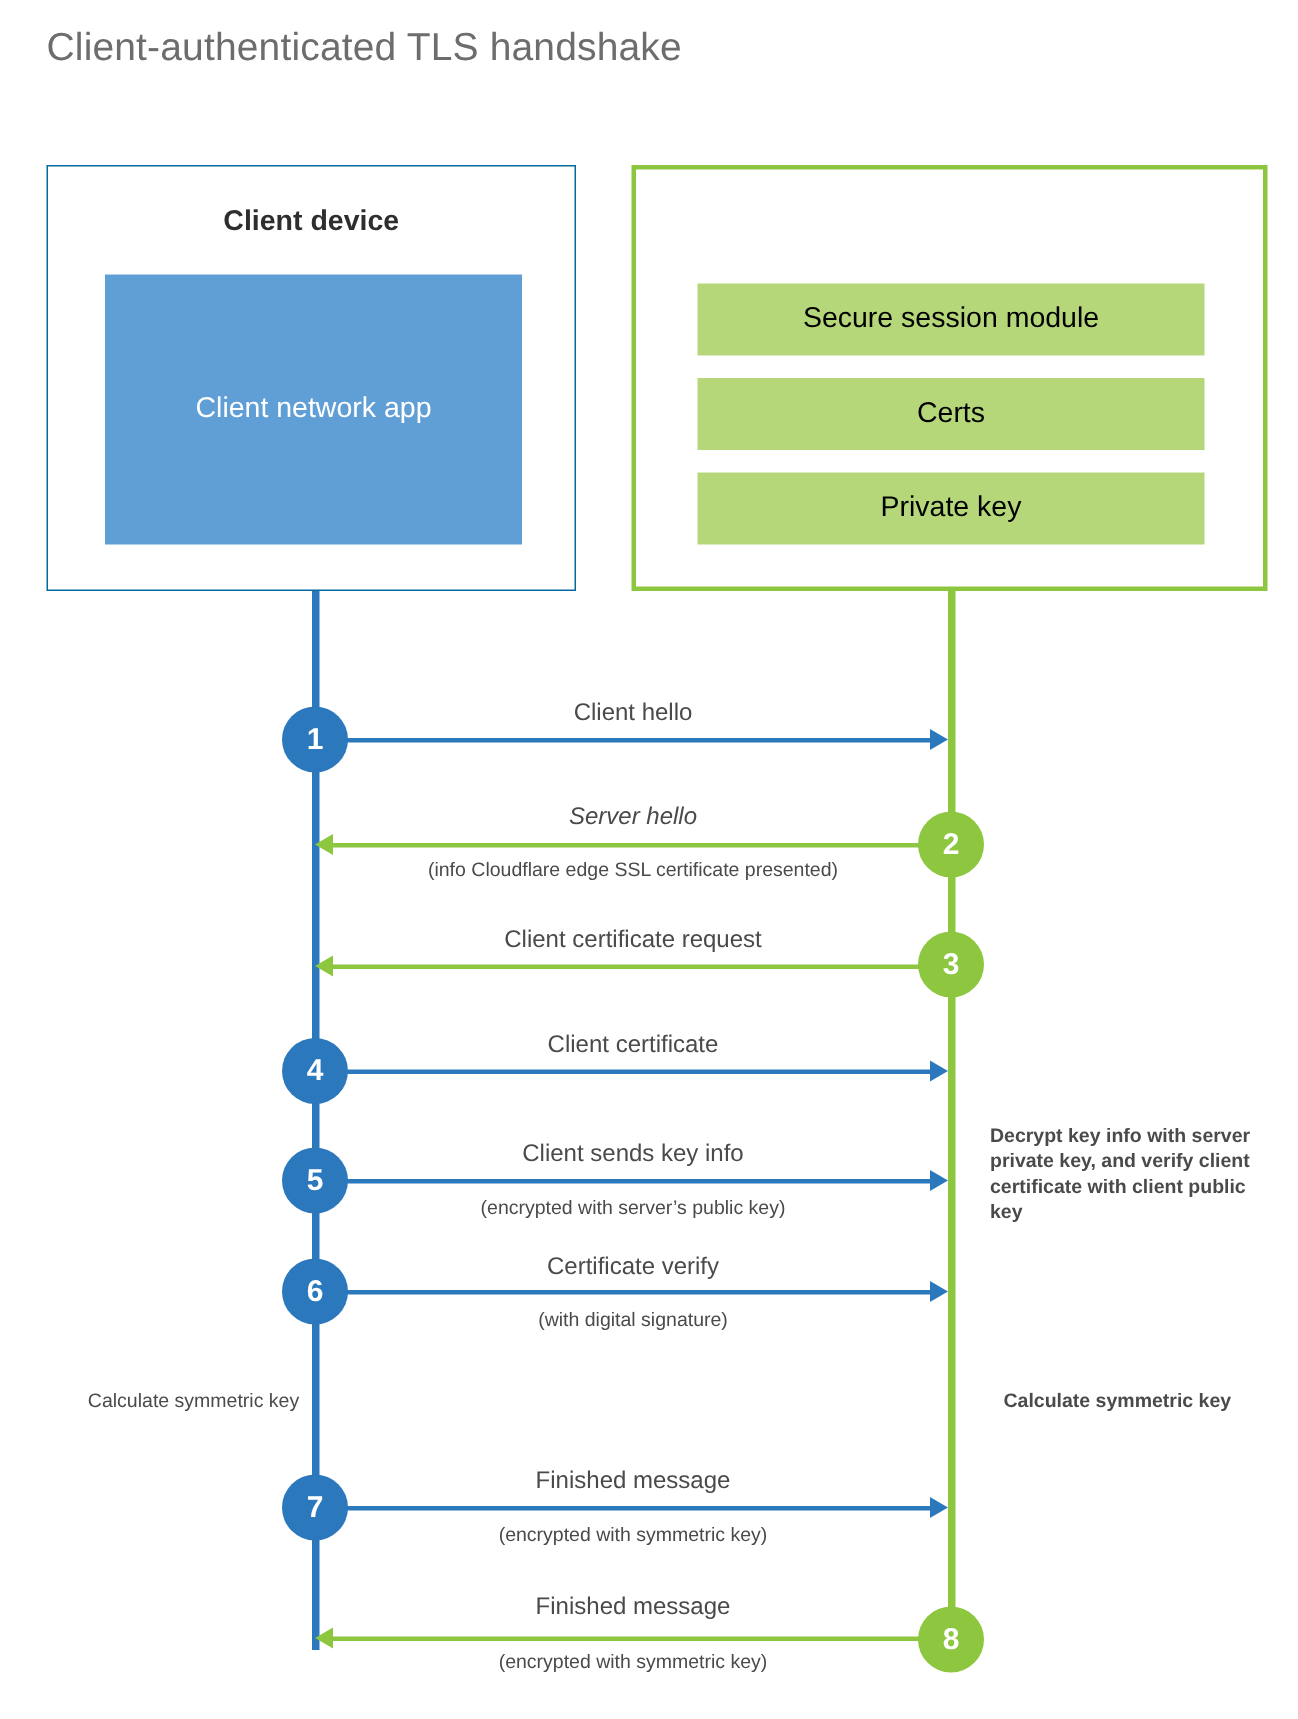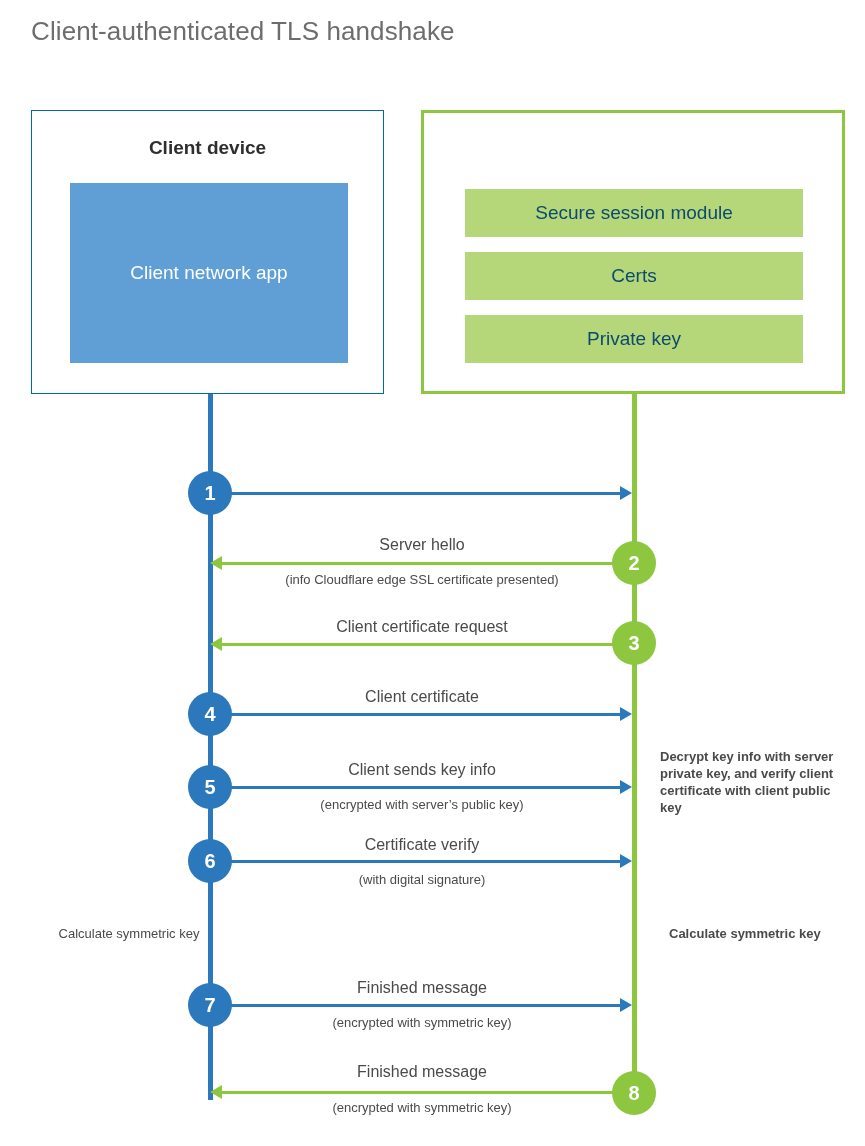--- a/index.html
+++ b/index.html
@@ -33,21 +33,21 @@
 
   #client-app{
     position:absolute;left:38px;top:72px;width:278px;height:180px;
     background:#609fd6;color:#ffffff;
     display:flex;align-items:center;justify-content:center;text-align:center;
     font-size:19px;line-height:26px;font-weight:400;
   }
 
   .server-item{
     position:absolute;left:41px;width:338px;height:48px;
-    background:#b5d77a;color:#0c4a6e;
+    background:#b5d77a;color:#000000;
     display:flex;align-items:center;justify-content:center;
     font-size:19px;font-weight:400;
   }
   #server-item-0{top:76px;}
   #server-item-1{top:139px;}
   #server-item-2{top:202px;}
 
   
   .lifeline{position:absolute;width:5px;}
   #client-lifeline{left:208px;top:394px;height:706px;background:#2b78bd;}
@@ -103,25 +103,26 @@
     <div id="server-item-0" class="server-item">Secure session module</div>
     <div id="server-item-2" class="server-item">Private key</div>
     <div id="server-item-1" class="server-item">Certs</div>
   </div>
 
   <div id="client-lifeline" class="lifeline"></div>
   <div id="server-lifeline" class="lifeline"></div>
 
   <div class="arrow-line blue" style="left:210px;top:492px;width:410px;"></div>
   <div class="arrow-head right blue" style="left:620px;top:486px;"></div>
+  <div class="msg-label" style="left:210px;top:467px;width:424px;">Client hello</div>
   <div class="step-circle blue" style="left:188px;top:471px;">1</div>
 
   <div class="arrow-line green" style="left:222px;top:562px;width:412px;"></div>
   <div class="arrow-head left green" style="left:210px;top:556px;"></div>
-  <div class="msg-label" style="left:210px;top:536px;width:424px;">Server hello</div>
+  <div class="msg-label" style="left:210px;top:536px;width:424px;font-style:italic;">Server hello</div>
   <div class="msg-sub" style="left:200px;top:572px;width:444px;">(info Cloudflare edge SSL certificate presented)</div>
   <div class="step-circle green" style="left:612px;top:541px;">2</div>
 
   <div class="arrow-line green" style="left:222px;top:643px;width:412px;"></div>
   <div class="arrow-head left green" style="left:210px;top:637px;"></div>
   <div class="msg-label" style="left:210px;top:618px;width:424px;">Client certificate request</div>
   <div class="step-circle green" style="left:612px;top:621px;">3</div>
 
   <div class="arrow-line blue" style="left:210px;top:713px;width:410px;"></div>
   <div class="arrow-head right blue" style="left:620px;top:707px;"></div>

